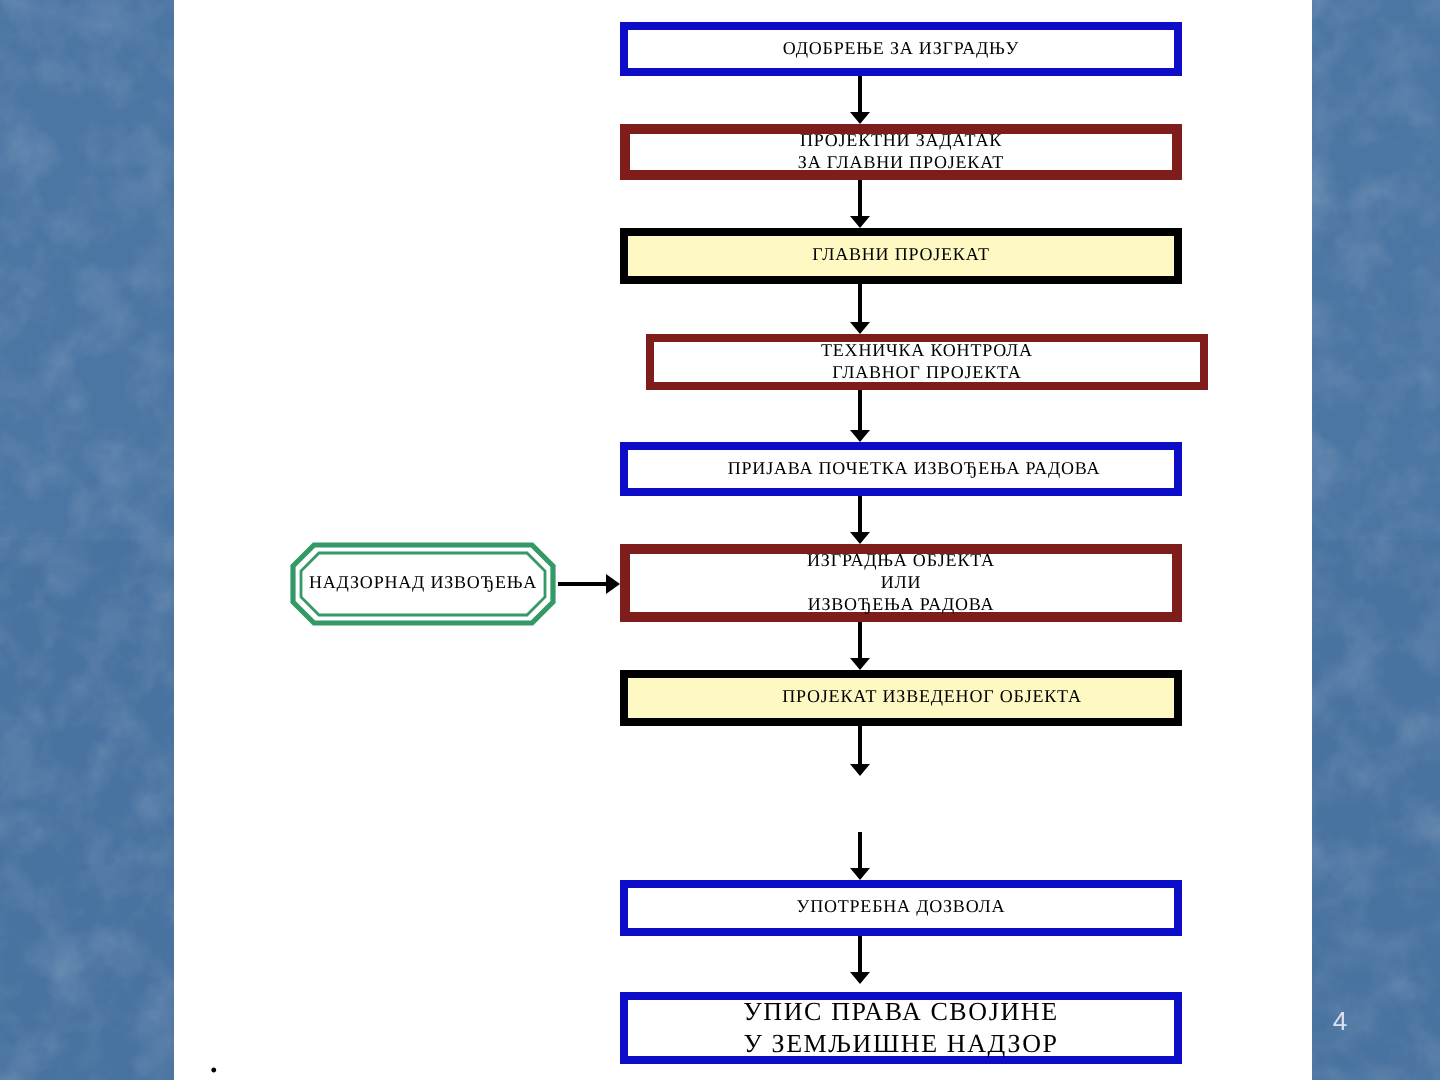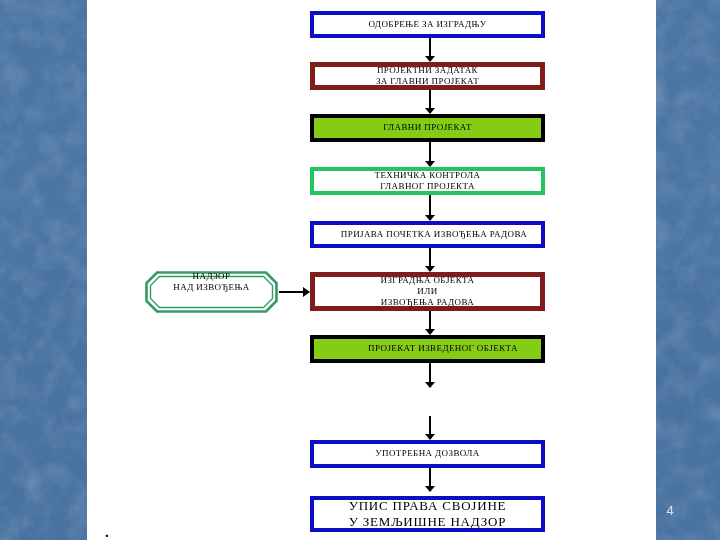--- a/index.html
+++ b/index.html
@@ -1,28 +1,28 @@
 <!DOCTYPE html>
 <html><head>
 <meta charset="utf-8">
 <style>
   html,body{margin:0;padding:0;}
   .slide{position:relative;width:720px;height:540px;overflow:hidden;background:#4b75a3;
          font-family:"Liberation Serif","DejaVu Serif",serif;}
   .bg-svg{position:absolute;left:0;top:0;width:720px;height:540px;display:block;}
   .panel{position:absolute;left:87px;top:0;width:569px;height:540px;background:#ffffff;}
 
-  .box{position:absolute;left:310px;width:235px;box-sizing:border-box;background:#ffffff;
+  .box{position:absolute;left:310px;width:281px;box-sizing:border-box;background:#ffffff;
        display:flex;flex-direction:column;justify-content:center;align-items:center;
        text-align:center;color:#000;font-size:9px;line-height:1.25;letter-spacing:.4px;}
   .box span{display:block;white-space:nowrap;}
   .blue{border:4px solid #0d0dc9;}
   .blk{border:5px solid #7f1d1d;}
-  .blkcyan{border:4px solid #000;background:#84cc16;}
-  .green{border:4px solid #22c55e;}
+  .blkcyan{border:4px solid #000;background:#fef9c3;}
+  .green{border:4px solid #7f1d1d;margin-left:13px;}
 
   .s1{top:11px;height:27px;}
   .s2{top:62px;height:28px;}
   .s3{top:114px;height:28px;}
   .s4{top:167px;height:28px;}
   .s5{top:221px;height:27px;padding-left:13px;}
   .s6{top:272px;height:39px;}
   .s7{top:335px;height:28px;padding-left:31px;}
   .s8{top:388px;height:28px;}
   .s9{top:440px;height:28px;text-align:center;}
@@ -39,21 +39,21 @@
 
   .harrow{position:absolute;left:279px;top:286px;width:31px;height:12px;}
   .harrow .stem{position:absolute;left:0;right:6px;top:5px;height:2px;background:#000;}
   .harrow .head{position:absolute;right:0;top:1px;width:0;height:0;
                 border-top:5px solid transparent;border-bottom:5px solid transparent;
                 border-left:7px solid #000;}
 
   .sidenode{position:absolute;left:145px;top:271px;width:133px;height:42px;}
   .sidenode svg{position:absolute;left:0;top:0;display:block;}
   .sidenode .txt{position:absolute;left:0;top:0;width:100%;height:100%;
-                 display:flex;flex-direction:column;align-items:center;
+                 display:flex;justify-content:center;align-items:center;
                  text-align:center;font-size:9px;line-height:1.25;letter-spacing:.4px;color:#000;border-radius:18px;}
   .sidenode .txt span{display:block;white-space:nowrap;}
 
   .pagenum{position:absolute;left:656px;top:503px;width:28px;text-align:center;
            color:#dde3ec;font-size:13px;font-family:"Liberation Sans",sans-serif;}
   .stray-dot{position:absolute;left:105px;top:524px;color:#000;font-size:15px;font-weight:bold;
              font-family:"Liberation Serif",serif;}
 </style>
 </head>
 <body>

